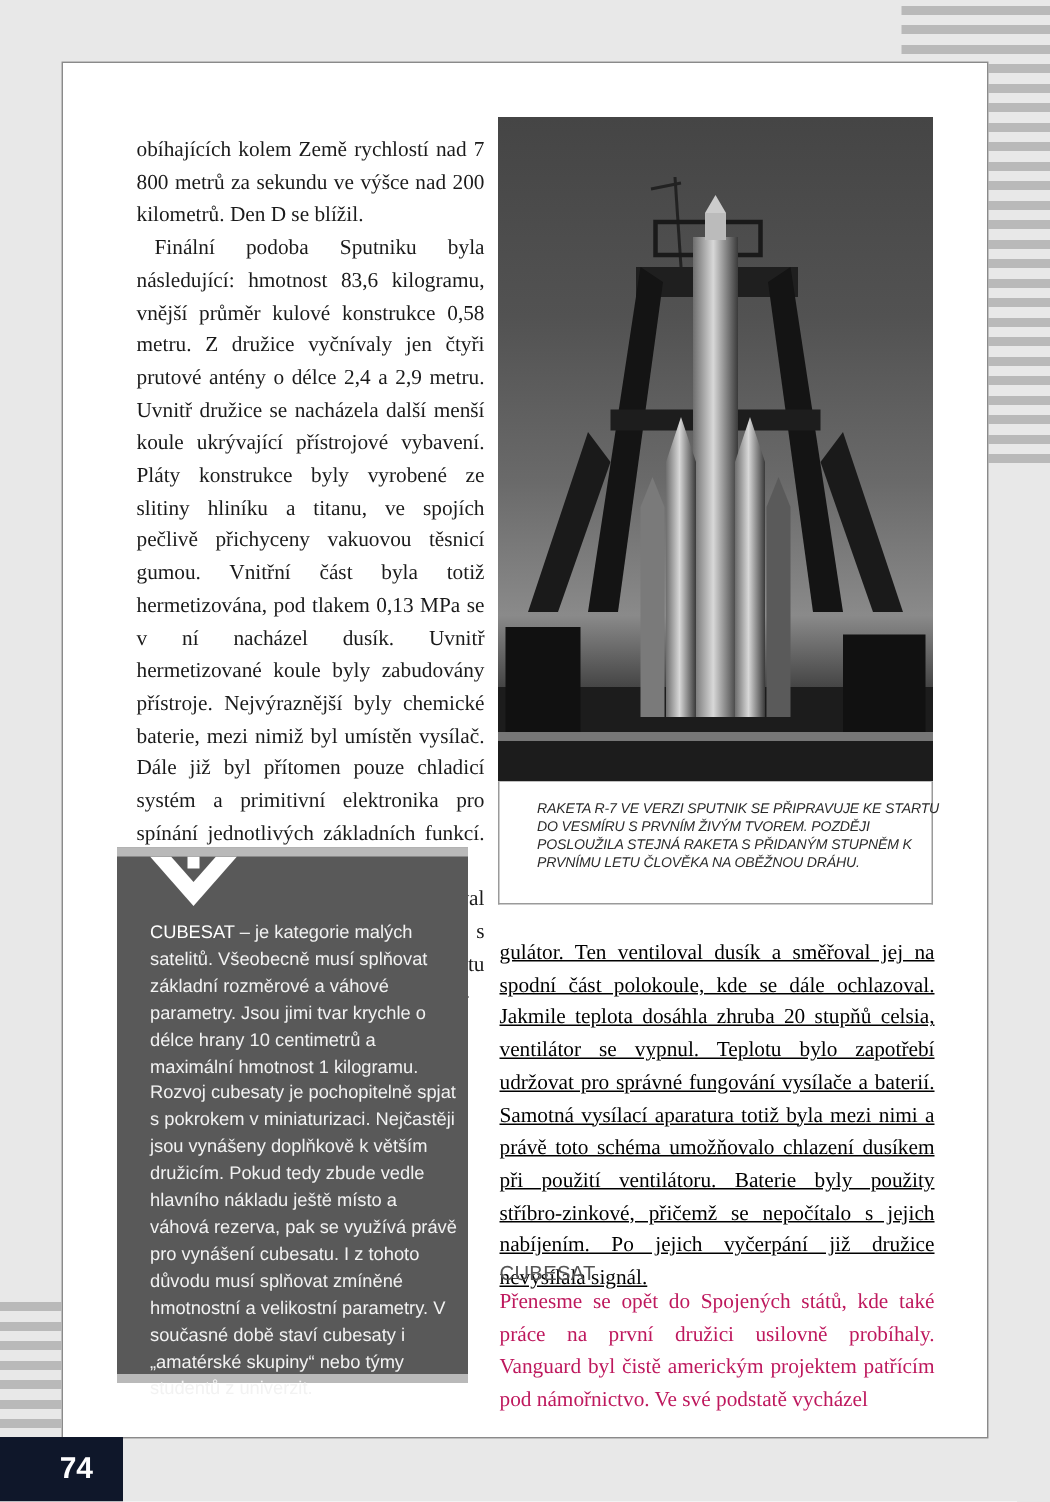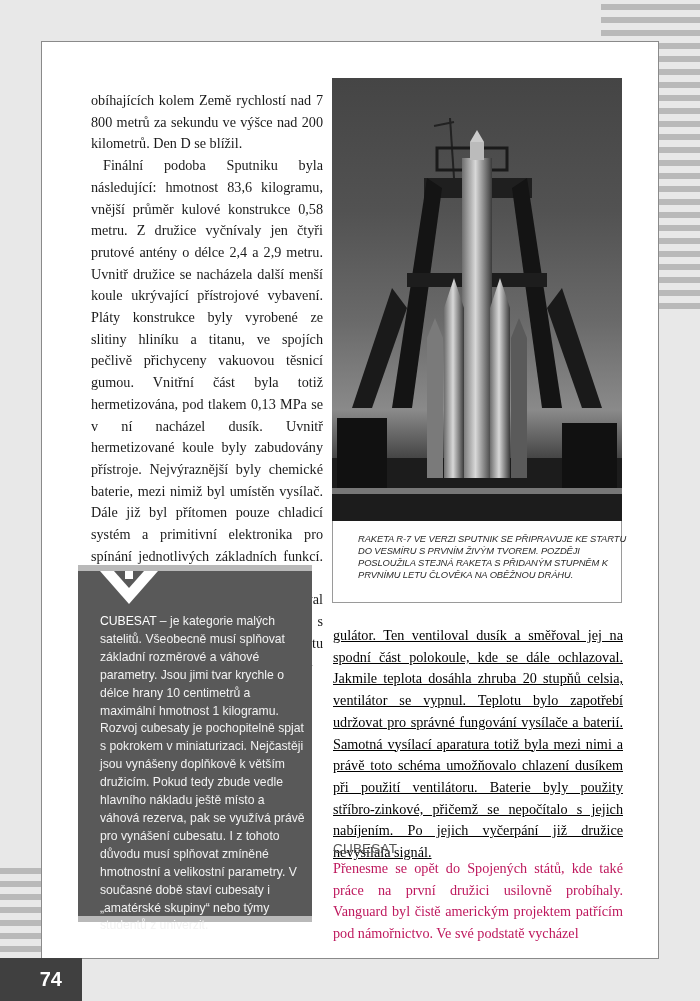--- a/index.html
+++ b/index.html
@@ -15,21 +15,21 @@
   .stripes-bl {
     position: absolute; left: 0; top: 868px; width: 41px; height: 90px;
     background: repeating-linear-gradient(to bottom, #b9b9b9 0px, #b9b9b9 6px, #e8e8e8 6px, #e8e8e8 13px);
   }
   .page {
     position: absolute; left: 41px; top: 41px; width: 616px; height: 916px;
     background: #ffffff; border: 1px solid #8a8a8a;
   }
   .folio {
     position: absolute; left: 0; top: 958px; width: 82px; height: 43px;
-    background: #404040; color: #ffffff;
+    background: #0f172a; color: #ffffff;
     font-family: "Liberation Sans", "DejaVu Sans", sans-serif;
     font-weight: bold; font-size: 20px; line-height: 43px; text-align: right;
     box-sizing: border-box; padding-right: 20px;
   }
   .col-left {
     position: absolute; left: 79px; top: 90px; width: 232px;
     font-size: 14.2px; line-height: 21.7px; color: #1a1a1a; text-align: justify; margin-left: 12px;
   }
   .col-left p { margin: 0; }
   .col-left p + p { text-indent: 12px; }

